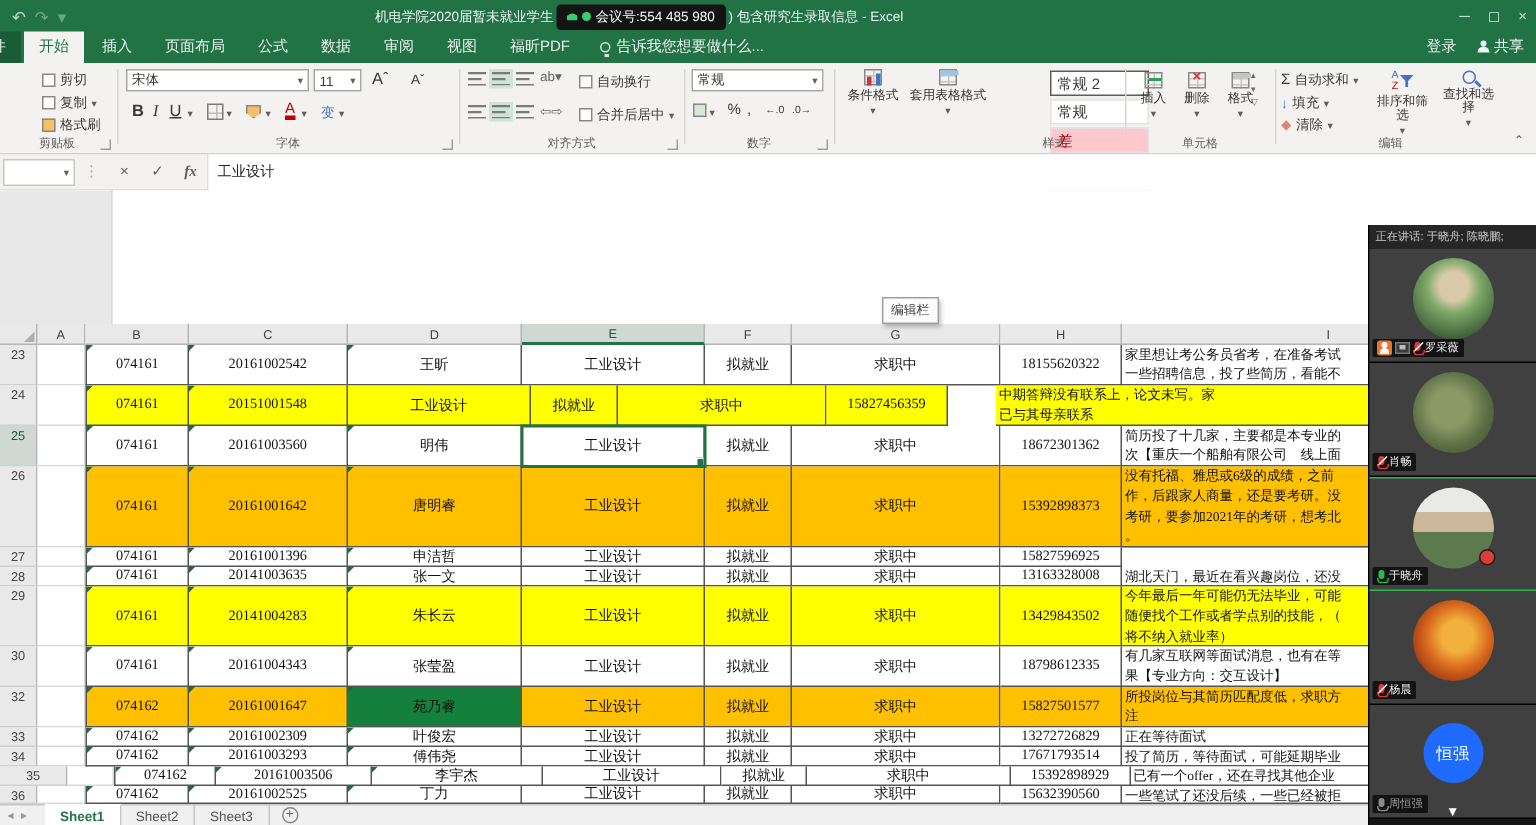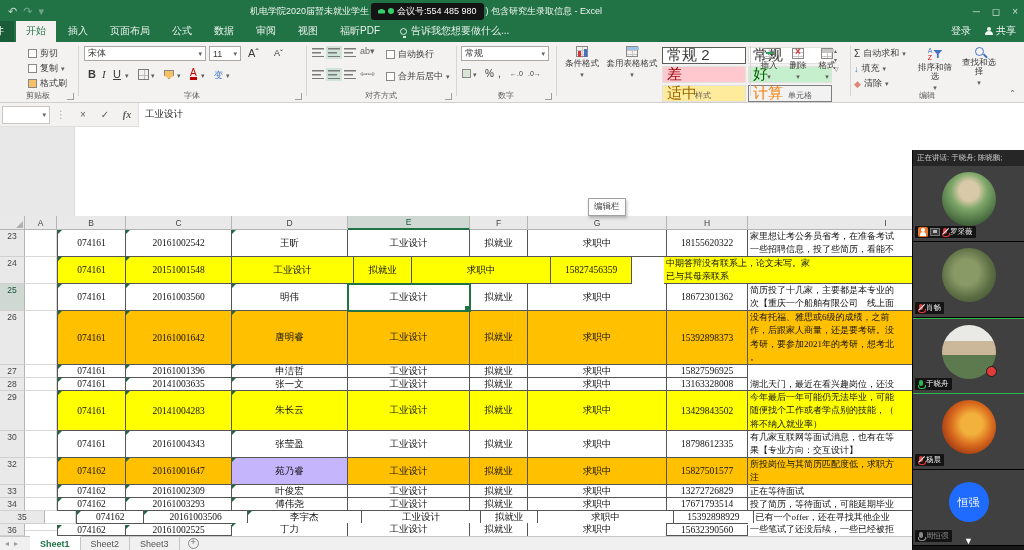--- a/index.html
+++ b/index.html
@@ -50,21 +50,21 @@
       linear-gradient(#c8c6c4,#c8c6c4) 0 3px/12px 1px no-repeat,
       linear-gradient(#c8c6c4,#c8c6c4) 0 7px/12px 1px no-repeat,
       linear-gradient(#c8c6c4,#c8c6c4) 5px 0/1px 11px no-repeat; position:relative; }
   .minigrid.cf:before { content:""; position:absolute; left:1px; top:4px; width:3px; height:6px; background:#d13438; }
   .minigrid.cf:after { content:""; position:absolute; left:7px; top:2px; width:3px; height:8px; background:#4472c4; }
   .minigrid.tbl:before { content:""; position:absolute; left:0; top:0; width:12px; height:3px; background:#9dc3e6; }
   .minigrid.ins:before { content:""; position:absolute; left:2px; top:3px; width:8px; height:2px; background:#2e9e5b; }
   .minigrid.del:before { content:"×"; position:absolute; left:2px; top:-2px; color:#d13438; font-size:10px; font-weight:bold; }
   .minigrid.fmt:before { content:""; position:absolute; left:0; top:0; width:12px; height:3px; background:#c8c6c4; }
   .bigbtn { display:flex; flex-direction:column; align-items:center; gap:2px; font-size:8.5px; color:#3b3a39; text-align:center; line-height:9px; }
-  .galcell { width:84px; height:17px; font-size:15px; display:flex; align-items:center; padding:0 4px; border:1px solid #e3e1df; background:#fff; }
+  .galcell { width:66px; height:17px; font-size:10px; display:flex; align-items:center; padding:0 4px; border:1px solid #e3e1df; background:#fff;margin-left:38px; }
   .st-sel { border:1.5px solid #5c5b5a; }
   .st-bad  { background:#ffc7ce; color:#9c0006; }
   .st-good { background:#c6efce; color:#006100; }
   .st-mid  { background:#ffeb9c; color:#9c6500; }
   .st-calc { background:#f2f2f2; color:#fa7d00; border:1px solid #7f7f7f; }
   .redA { color:#c00000; border-bottom:3px solid #c00000; line-height:9px; font-size:10px; }
   .fillico { width:10px; height:9px; background:#f5c066; border:1px solid #8a8886; clip-path:polygon(0 0,100% 0,100% 60%,50% 100%,0 60%); }
   .borderico { width:11px; height:11px; border:1px solid #7a7a7a; background:
       linear-gradient(#bbb,#bbb) 0 5px/11px 1px no-repeat,
       linear-gradient(#bbb,#bbb) 5px 0/1px 11px no-repeat; }
@@ -493,21 +493,21 @@
       <div class="d-cell" style="width: 139px; background: rgb(255, 255, 255);">求职中</div>
       <div class="d-cell" style="width: 81px; background: rgb(255, 255, 255);">18798612335</div>
       <div class="d-cell note" style="width: 276px; background: rgb(255, 255, 255);">有几家互联网等面试消息，也有在等
 果【专业方向：交互设计】</div>
     </div>
     <div class="g-row" style="height: 27px;">
       <div class="rn-cell" style="width: 25px;">32</div>
       <div class="a-cell" style="width: 32px;"></div>
       <div class="d-cell bl tri" style="width: 69px; background: rgb(255, 192, 0);">074162</div>
       <div class="d-cell tri" style="width: 106px; background: rgb(255, 192, 0);">20161001647</div>
-      <div class="d-cell tri" style="width: 116px; background: #c4b5fd; text-align: right;">苑乃睿</div>
+      <div class="d-cell tri" style="width: 116px; background: #15803d; text-align: right;">苑乃睿</div>
       <div class="d-cell" style="width: 122px; background: rgb(255, 192, 0);">工业设计</div>
       <div class="d-cell" style="width: 58px; background: rgb(255, 192, 0);">拟就业</div>
       <div class="d-cell" style="width: 139px; background: rgb(255, 192, 0);">求职中</div>
       <div class="d-cell" style="width: 81px; background: rgb(255, 192, 0);">15827501577</div>
       <div class="d-cell note" style="width: 276px; background: rgb(255, 192, 0);">所投岗位与其简历匹配度低，求职方
 注</div>
     </div>
     <div class="g-row" style="height: 13px;">
       <div class="rn-cell" style="width: 25px;">33</div>
       <div class="a-cell" style="width: 32px;"></div>
@@ -537,21 +537,21 @@
       <div class="a-cell" style="width: 32px;"></div>
       <div class="d-cell bl tri" style="width: 69px; background: rgb(255, 255, 255);">074162</div>
       <div class="d-cell tri" style="width: 106px; background: rgb(255, 255, 255);">20161003506</div>
       <div class="d-cell tri" style="width: 116px; background: rgb(255, 255, 255);">李宇杰</div>
       <div class="d-cell" style="width: 122px; background: rgb(255, 255, 255);">工业设计</div>
       <div class="d-cell" style="width: 58px; background: rgb(255, 255, 255);">拟就业</div>
       <div class="d-cell" style="width: 139px; background: rgb(255, 255, 255);">求职中</div>
       <div class="d-cell" style="width: 81px; background: rgb(255, 255, 255);">15392898929</div>
       <div class="d-cell note" style="width: 276px; background: rgb(255, 255, 255);">已有一个offer，还在寻找其他企业</div>
     </div>
-    <div class="g-row" style="height: 12px; align-items: center;">
+    <div class="g-row" style="height: 12px;">
       <div class="rn-cell" style="width: 25px;">36</div>
       <div class="a-cell" style="width: 32px;"></div>
       <div class="d-cell bl tri" style="width: 69px; background: rgb(255, 255, 255);">074162</div>
       <div class="d-cell tri" style="width: 106px; background: rgb(255, 255, 255);">20161002525</div>
       <div class="d-cell tri" style="width: 116px; background: rgb(255, 255, 255);">丁力</div>
       <div class="d-cell" style="width: 122px; background: rgb(255, 255, 255);">工业设计</div>
       <div class="d-cell" style="width: 58px; background: rgb(255, 255, 255);">拟就业</div>
       <div class="d-cell" style="width: 139px; background: rgb(255, 255, 255);">求职中</div>
       <div class="d-cell" style="width: 81px; background: rgb(255, 255, 255);">15632390560</div>
       <div class="d-cell note" style="width: 276px; background: rgb(255, 255, 255);">一些笔试了还没后续，一些已经被拒</div>

